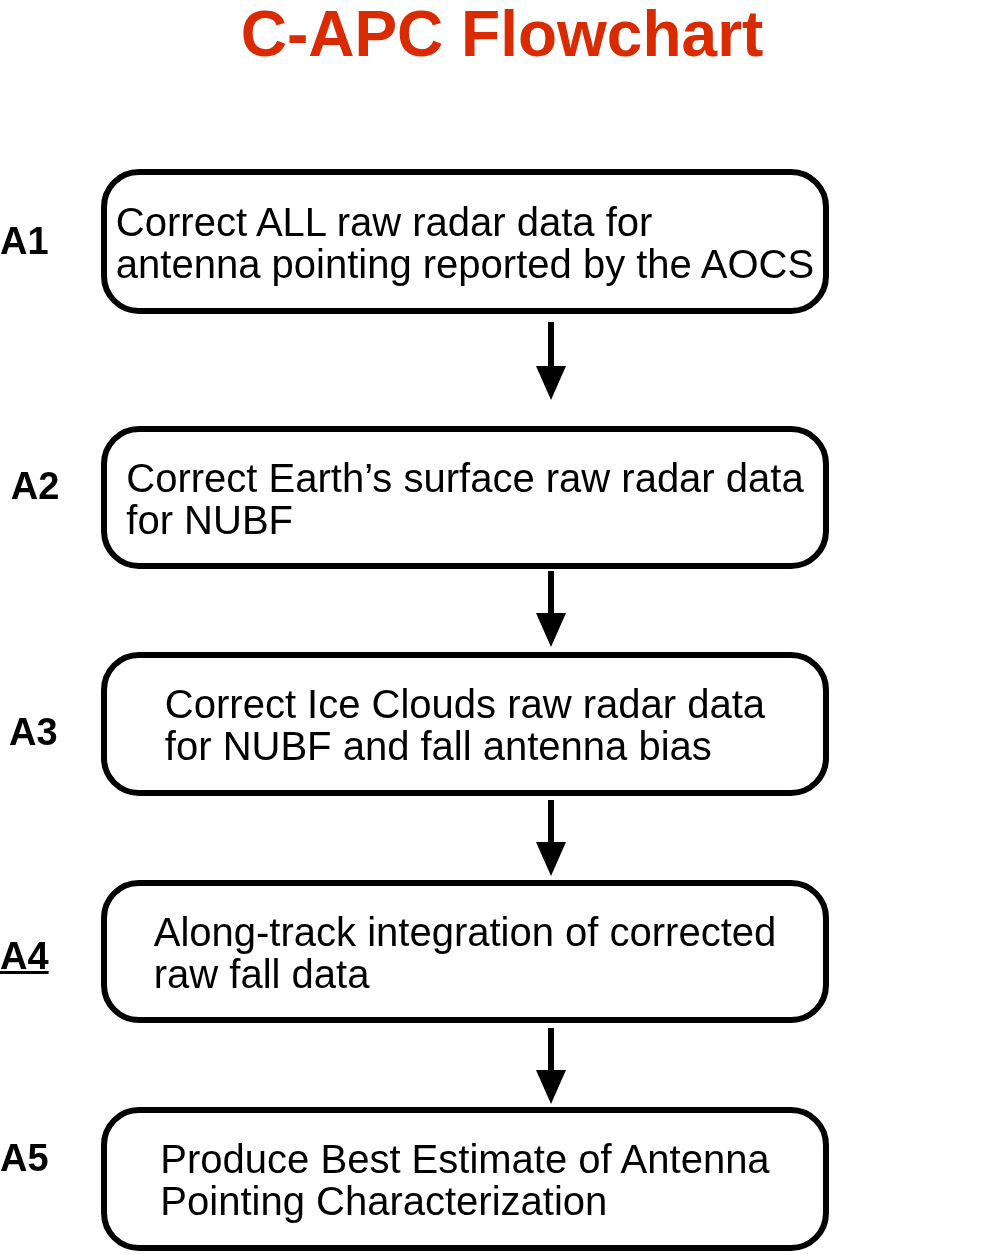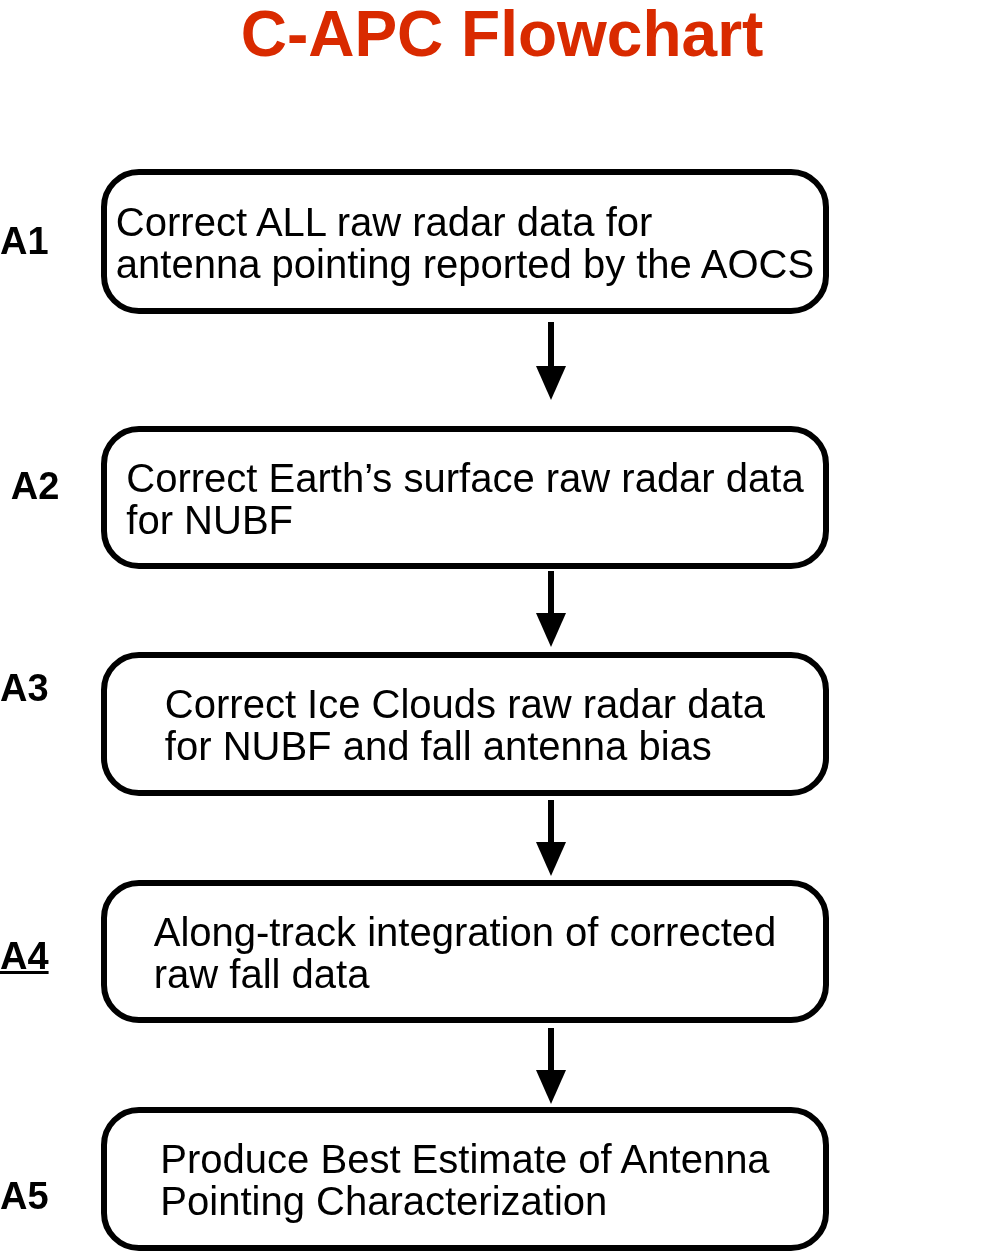--- a/index.html
+++ b/index.html
@@ -40,21 +40,21 @@
 for NUBF</div>
 </div>
 
 <div class="arrow" style="top:571px; height:76px;">
   <svg width="40" height="76" viewBox="0 0 40 76">
     <line x1="20" y1="0" x2="20" y2="44" stroke="#000" stroke-width="6"></line>
     <polygon points="5,42 35,42 20,76" fill="#000"></polygon>
   </svg>
 </div>
 
-<div class="step-label" style="top:668px;">A3</div>
+<div class="step-label" style="top:712px;padding-left:9px;">A3</div>
 <div class="box" style="top: 652px; height: 144px; border-color: rgb(0, 0, 0);">
   <div class="box-text">Correct Ice Clouds raw radar data
 for NUBF and fall antenna bias</div>
 </div>
 
 <div class="arrow" style="top:800px; height:76px;">
   <svg width="40" height="76" viewBox="0 0 40 76">
     <line x1="20" y1="0" x2="20" y2="44" stroke="#000" stroke-width="6"></line>
     <polygon points="5,42 35,42 20,76" fill="#000"></polygon>
   </svg>
@@ -66,17 +66,17 @@
 raw fall data</div>
 </div>
 
 <div class="arrow" style="top:1028px; height:76px;">
   <svg width="40" height="76" viewBox="0 0 40 76">
     <line x1="20" y1="0" x2="20" y2="44" stroke="#000" stroke-width="6"></line>
     <polygon points="5,42 35,42 20,76" fill="#000"></polygon>
   </svg>
 </div>
 
-<div class="step-label" style="top:1176px;">A5</div>
+<div class="step-label" style="top:1138px;">A5</div>
 <div class="box" style="top: 1107px; height: 144px; border-color: rgb(0, 0, 0);">
   <div class="box-text">Produce Best Estimate of Antenna
 Pointing Characterization</div>
 </div>
 
 </body></html>

